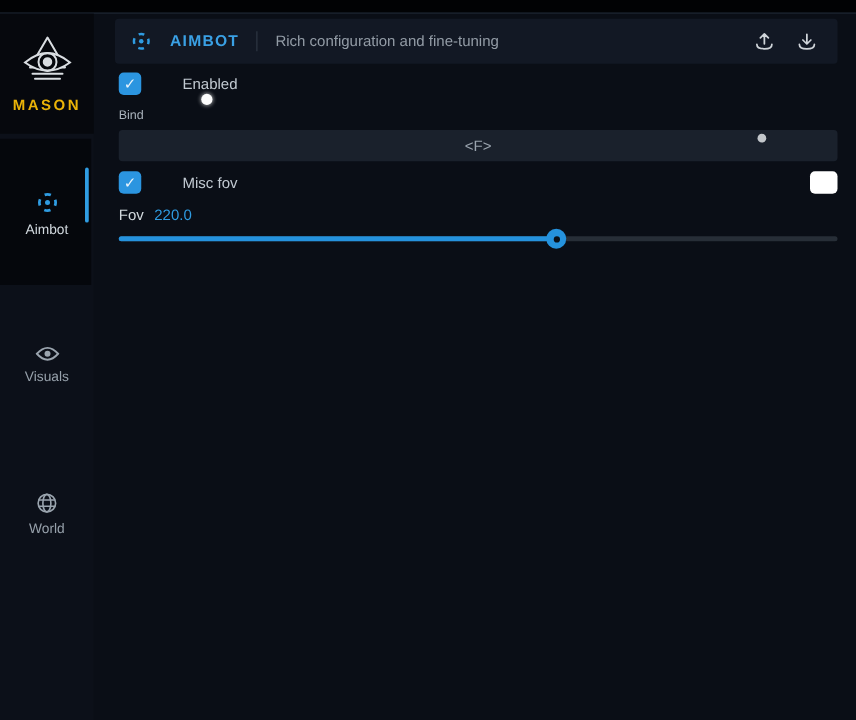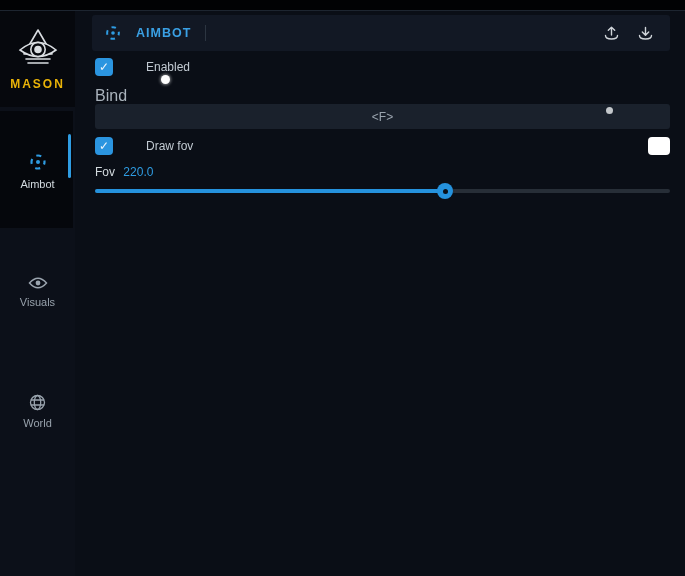--- a/index.html
+++ b/index.html
@@ -43,21 +43,21 @@
 
   
   .check-row { position:absolute; display:flex; align-items:center; gap:10px; }
   #enabled-row { left:95px; top:47px; }
   #drawfov-row { left:95px; top:126px; }
   .checkbox { width:18px; height:18px; border-radius:4px; background:#2b95e0;
               display:flex; align-items:center; justify-content:center; cursor:pointer; }
   .checkbox .tick { color:#eaf4fb; font-size:12px; line-height:1; }
   .check-label { color:#c2cad2; font-size:12px;margin-left:23px; }
 
-  #bind-label { position:absolute; left:95px; top:76px; color:#aab3bc; font-size:16px; }
+  #bind-label { position:absolute; left:95px; top:76px; color:#aab3bc; font-size:10px; }
   #bind-input { position:absolute; left:95px; top:93px; width:575px; height:25px;
                 background:#1a212c; border-radius:3px; display:flex; align-items:center;
                 justify-content:center; color:#9aa4ae; font-size:12px; cursor:pointer; }
 
   #fov-color-swatch { position:absolute; left:648px; top:126px; width:22px; height:18px;
                       border-radius:4px; background:#ffffff; cursor:pointer; }
 
   #fov-label-row { position:absolute; left:95px; top:154px; font-size:12px;text-align:right; }
   #fov-label-row .fov-name  { color:#d3dade; }
   #fov-label-row .fov-value { color:#2f9ce2; margin-left:5px; }
@@ -145,20 +145,21 @@
 
     <div id="header-bar">
       <span>
         <svg width="18" height="18" viewBox="0 0 20 20">
           <circle cx="10" cy="10" r="6.5" fill="none" stroke="#2f9ce2" stroke-width="2.2" stroke-dasharray="5.1 5.1" stroke-dashoffset="2.5"></circle>
           <circle cx="10" cy="10" r="2" fill="#2f9ce2"></circle>
         </svg>
       </span>
       <span id="header-title">AIMBOT</span>
       <span id="header-divider"></span>
+      <span id="header-subtitle">Rich configuration and fine-tuning</span>
       <span id="header-spacer"></span>
       <span class="hdr-icon-btn">
         <svg width="17" height="17" viewBox="0 0 17 17">
           <g fill="none" stroke="#cfd4d9" stroke-width="1.4" stroke-linecap="round" stroke-linejoin="round">
             <path d="M8.5 10 V2.5 M5.3 5.3 L8.5 2.2 L11.7 5.3"></path>
             <path d="M2.5 10.5 Q2.5 14 8.5 14 Q14.5 14 14.5 10.5"></path>
           </g>
         </svg>
       </span>
       <span class="hdr-icon-btn">
@@ -180,21 +181,21 @@
 
     <div id="bind-label">Bind</div>
     <div id="bind-input">
       <span>&lt;F&gt;</span>
     </div>
 
     <div class="check-row" id="drawfov-row">
       <span class="checkbox">
         <span class="tick">✓</span>
       </span>
-      <span class="check-label">Draw fov</span>
+      <span class="check-label">Misc fov</span>
     </div>
     <div id="fov-color-swatch" style="background: rgb(255, 255, 255);"></div>
 
     <div id="fov-label-row">
       <span class="fov-name">Fov</span>
       <span class="fov-value">220.0</span>
     </div>
 
     <div id="fov-slider">
       <div class="track"></div>

